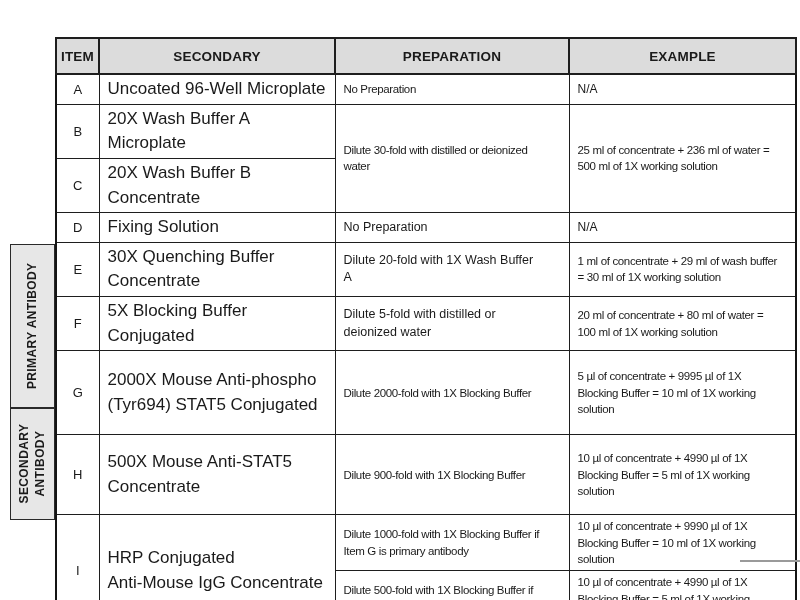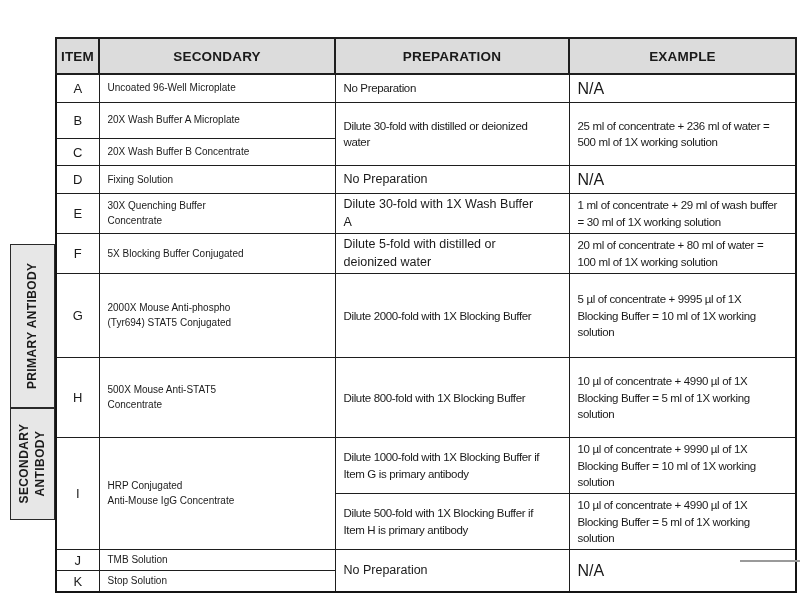--- a/index.html
+++ b/index.html
@@ -30,23 +30,23 @@
   .kit-table th {
     background: #dcdcdc;
     font-size: 13.5px;
     font-weight: bold;
     text-align: center;
     padding: 3px 2px;
     letter-spacing: 0.2px;
     border-width: 2px;
   }
   .cell-item { text-align: center; font-size: 13px; padding: 2px; }
-  .cell-comp { font-size: 10px; padding-left: 10px; line-height: 1.45; }
+  .cell-comp { font-size: 17px; padding-left: 10px; line-height: 1.45; }
   .cell-prep { font-size: 12.5px; line-height: 1.4; margin-top: 15px; }
-  .cell-ex   { font-size: 16px; line-height: 1.45; }
+  .cell-ex   { font-size: 12px; line-height: 1.45; }
   .cond { font-size: 11.5px; letter-spacing: -0.35px; line-height: 1.45; }
 
   .side-label {
     position: absolute; left: 10px; width: 45px;
     background: #e7e7e7;
     border: 1.5px solid #2a2a2a;
     display: flex; align-items: center; justify-content: center;
     overflow: visible;
   }
   .side-label .vtext {
@@ -122,21 +122,21 @@
       <td class="cell-item">D</td>
       <td class="cell-comp">Fixing Solution</td>
       <td class="cell-prep">No Preparation</td>
       <td class="cell-ex">N/A</td>
     </tr>
 
     <tr style="height:40px">
       <td class="cell-item">E</td>
       <td class="cell-comp">30X Quenching Buffer
 Concentrate</td>
-      <td class="cell-prep">Dilute 30-fold with 1X Wash Buffer
+      <td class="cell-prep">Dilute 20-fold with 1X Wash Buffer
 A</td>
       <td class="cell-ex cond">1 ml of concentrate + 29 ml of wash buffer
 = 30 ml of 1X working solution</td>
     </tr>
 
     <tr style="height:36px">
       <td class="cell-item">F</td>
       <td class="cell-comp">5X Blocking Buffer Conjugated</td>
       <td class="cell-prep">Dilute 5-fold with distilled or
 deionized water</td>
@@ -151,21 +151,21 @@
       <td class="cell-prep cond">Dilute 2000-fold with 1X Blocking Buffer</td>
       <td class="cell-ex cond">5 µl of concentrate + 9995 µl of 1X
 Blocking Buffer = 10 ml of 1X working
 solution</td>
     </tr>
 
     <tr style="height:80px">
       <td class="cell-item">H</td>
       <td class="cell-comp">500X Mouse Anti-STAT5
 Concentrate</td>
-      <td class="cell-prep cond">Dilute 800-fold with 1X Blocking Buffer</td>
+      <td class="cell-prep cond">Dilute 900-fold with 1X Blocking Buffer</td>
       <td class="cell-ex cond">10 µl of concentrate + 4990 µl of 1X
 Blocking Buffer = 5 ml of 1X working
 solution</td>
     </tr>
 
     <tr style="height:56px">
       <td class="cell-item" rowspan="2">I</td>
       <td class="cell-comp" rowspan="2">HRP Conjugated
 Anti-Mouse IgG Concentrate</td>
       <td class="cell-prep cond">Dilute 1000-fold with 1X Blocking Buffer if

